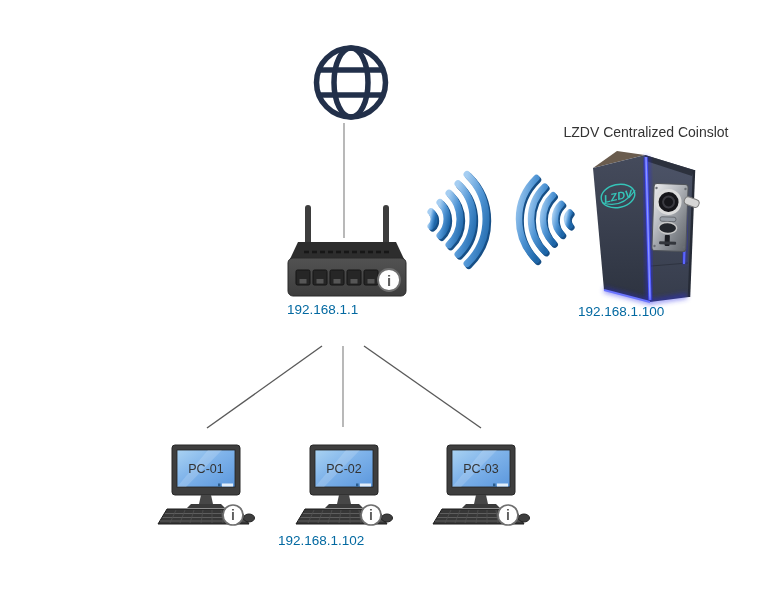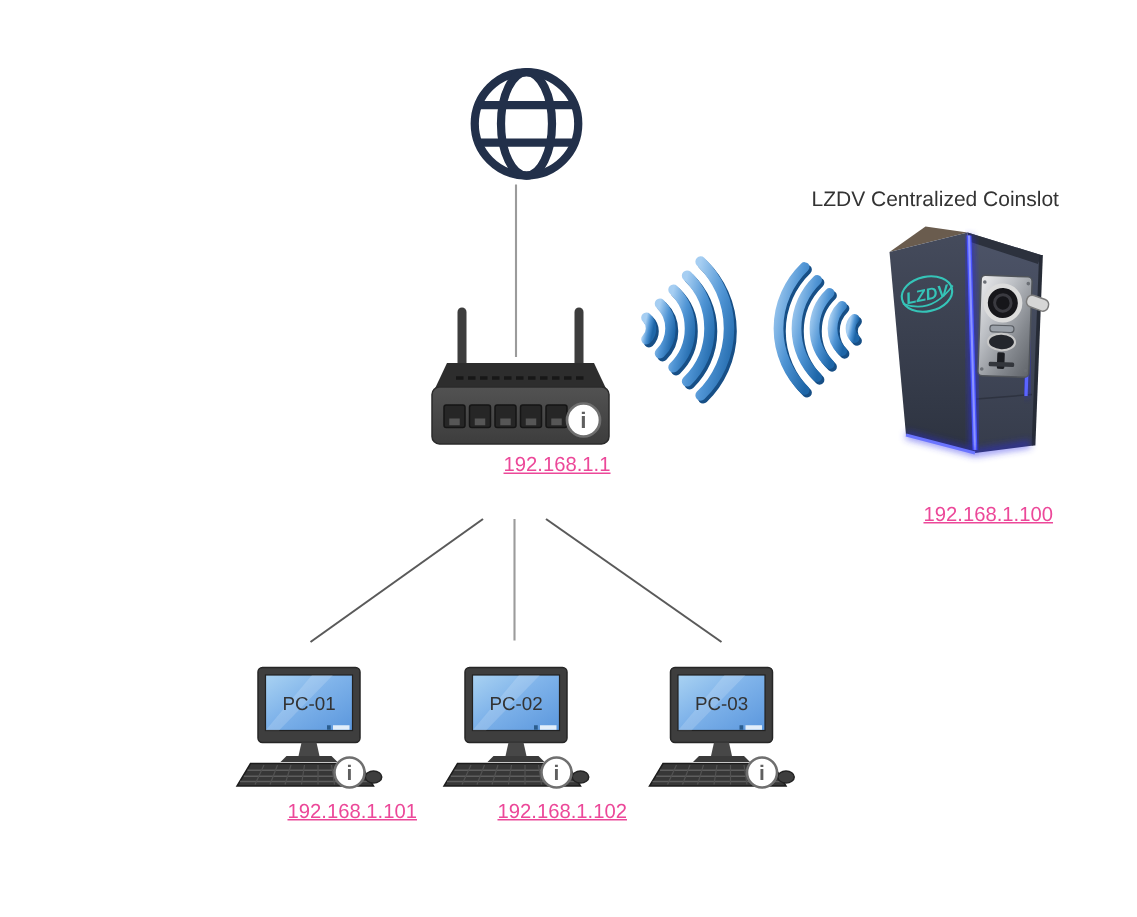--- a/index.html
+++ b/index.html
@@ -1,20 +1,20 @@
 <!DOCTYPE html>
 <html><head>
 <meta charset="utf-8">
 <style>
   html,body{margin:0;padding:0;background:#fff;}
   .canvas{position:relative;width:758px;height:611px;background:#ffffff;overflow:hidden;
           font-family:"Liberation Sans", sans-serif;}
   .abs{position:absolute;}
-  .label{position:absolute;font-size:13.5px;color:#ec4899;text-align:right;line-height:15px;text-decoration:underline;}
-  .title{position:absolute;font-size:14px;color:#333333;line-height:16px;}
+  .label{position:absolute;font-size:13.5px;color:#0369a1;text-align:left;line-height:15px;}
+  .title{position:absolute;font-size:14px;color:#333333;text-align:center;line-height:16px;}
   svg{display:block;}
 </style>
 </head>
 <body>
 
 <div class="canvas">
 
   <svg class="abs" width="0" height="0" style="left:0;top:0" aria-hidden="true">
     <defs>
       <linearGradient id="gScreen" x1="0" y1="0" x2="1" y2="1">
@@ -169,41 +169,40 @@
         <circle cx="96.5" cy="102.5" r="1.2" fill="#6b6f75"></circle>
       <rect x="96" y="51" width="15" height="8" rx="3.5" fill="#d6d6d6" stroke="#7c7c7c" transform="rotate(18 96 55)"></rect>
       <circle cx="80" cy="58" r="11.5" fill="#16161a" stroke="#dcdcdc" stroke-width="3"></circle>
       <circle cx="80" cy="58" r="5.5" fill="none" stroke="#3a3a40" stroke-width="2"></circle>
       <rect x="72" y="73" width="16" height="4.5" rx="2" fill="#9aa0a8" stroke="#5a5e64" stroke-width="0.8"></rect>
       <ellipse cx="80" cy="84" rx="9" ry="5.5" fill="#23262c" stroke="#c8c8c8" stroke-width="1.4"></ellipse>
       <rect x="77.5" y="91" width="5" height="11" rx="1" fill="#1b1d22"></rect>
       <rect x="72" y="97.5" width="17" height="3" rx="1" fill="#33363c"></rect>
     </g>
   </svg>
-  <div class="label" style="left:578px;top:335px;width:124px">192.168.1.100</div>
+  <div class="label" style="left:578px;top:304px;width:124px">192.168.1.100</div>
 
   <svg class="abs" style="left:156px;top:444px" width="100" height="86" viewBox="0 0 100 86">
     <rect x="16" y="1" width="68" height="50" rx="3" fill="#3e3e3e" stroke="#262626"></rect>
     <rect x="21" y="6" width="58" height="37" fill="url(#gScreen)" stroke="#222" stroke-width="0.8"></rect>
     <polygon points="21,43 52,6 66,6 30,43" fill="#ffffff" opacity="0.16"></polygon>
     <rect x="66" y="39.5" width="11" height="3" fill="#e9f2fb" opacity="0.95"></rect>
     <rect x="62" y="39.5" width="2.5" height="3" fill="#2b5d8e"></rect>
     <text x="50" y="29" font-size="12.5" fill="#333" text-anchor="middle">PC-01</text>
     <polygon points="45,51 55,51 57,60 43,60" fill="#474747"></polygon>
     <polygon points="35,60 65,60 69,64 31,64" fill="#3a3a3a"></polygon>
     <polygon points="11,65 84,65 93,80 2,80" fill="#373737" stroke="#1c1c1c"></polygon>
     <path d="M9,69.5 L87,69.5 M6.5,73.5 L89.5,73.5 M4,77 L92,77" stroke="#5e5e5e" stroke-width="1" fill="none"></path>
     <path d="M20,66 L14,79 M29,66 L24,79 M38,66 L34,79 M47,66 L45,79 M56,66 L56,79 M65,66 L67,79 M74,66 L78,79" stroke="#525252" stroke-width="0.8"></path>
     <ellipse cx="93" cy="74" rx="5.5" ry="4" fill="#3e3e3e" stroke="#232323"></ellipse>
     <g>
       <circle cx="77" cy="71" r="10" fill="#ffffff" stroke="#6f6f6f" stroke-width="1.7"></circle>
       <text x="77" y="76" font-size="14" font-weight="bold" fill="#5f5f5f" text-anchor="middle">i</text>
     </g>
   </svg>
-  <div class="label" style="left:138px;top:533px;width:140px">192.168.1.101</div>
 
   <svg class="abs" style="left:294px;top:444px" width="100" height="86" viewBox="0 0 100 86">
     <rect x="16" y="1" width="68" height="50" rx="3" fill="#3e3e3e" stroke="#262626"></rect>
     <rect x="21" y="6" width="58" height="37" fill="url(#gScreen)" stroke="#222" stroke-width="0.8"></rect>
     <polygon points="21,43 52,6 66,6 30,43" fill="#ffffff" opacity="0.16"></polygon>
     <rect x="66" y="39.5" width="11" height="3" fill="#e9f2fb" opacity="0.95"></rect>
     <rect x="62" y="39.5" width="2.5" height="3" fill="#2b5d8e"></rect>
     <text x="50" y="29" font-size="12.5" fill="#333" text-anchor="middle">PC-02</text>
     <polygon points="45,51 55,51 57,60 43,60" fill="#474747"></polygon>
     <polygon points="35,60 65,60 69,64 31,64" fill="#3a3a3a"></polygon>

